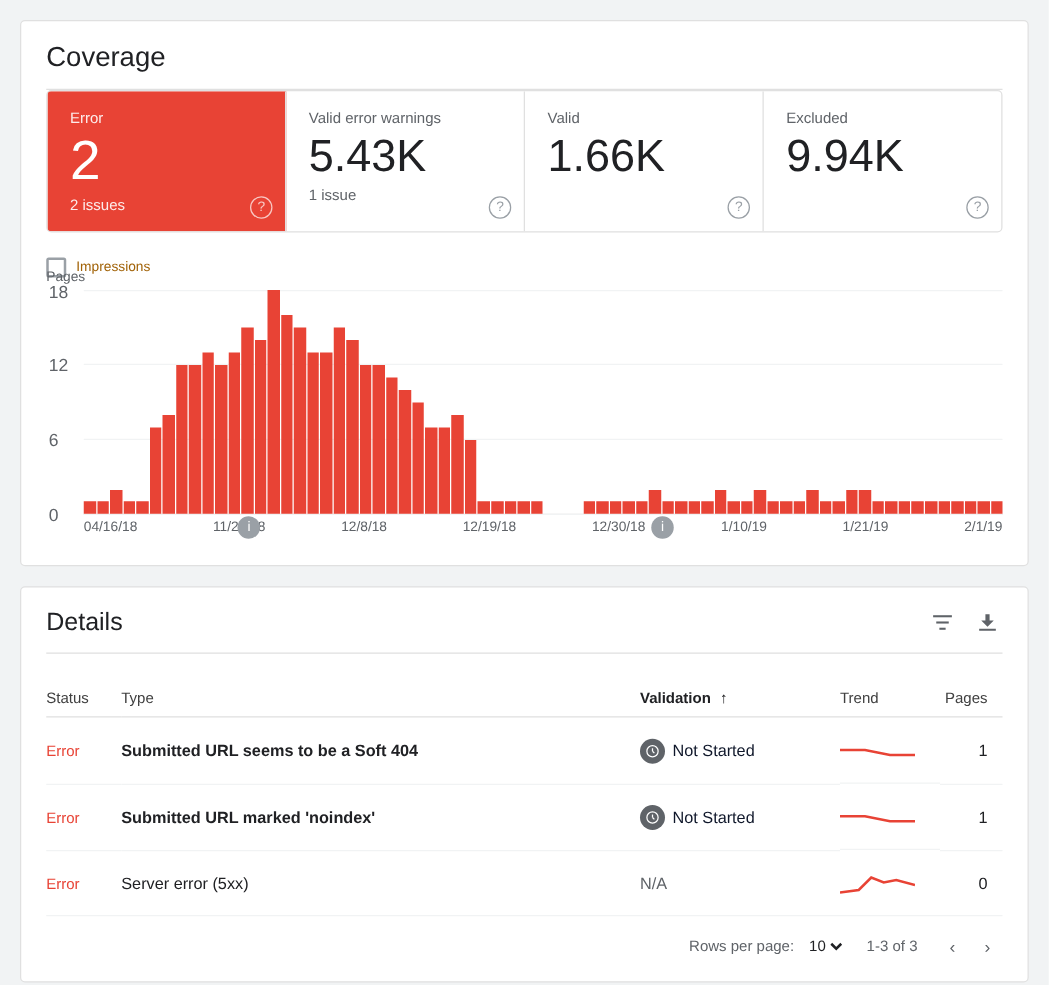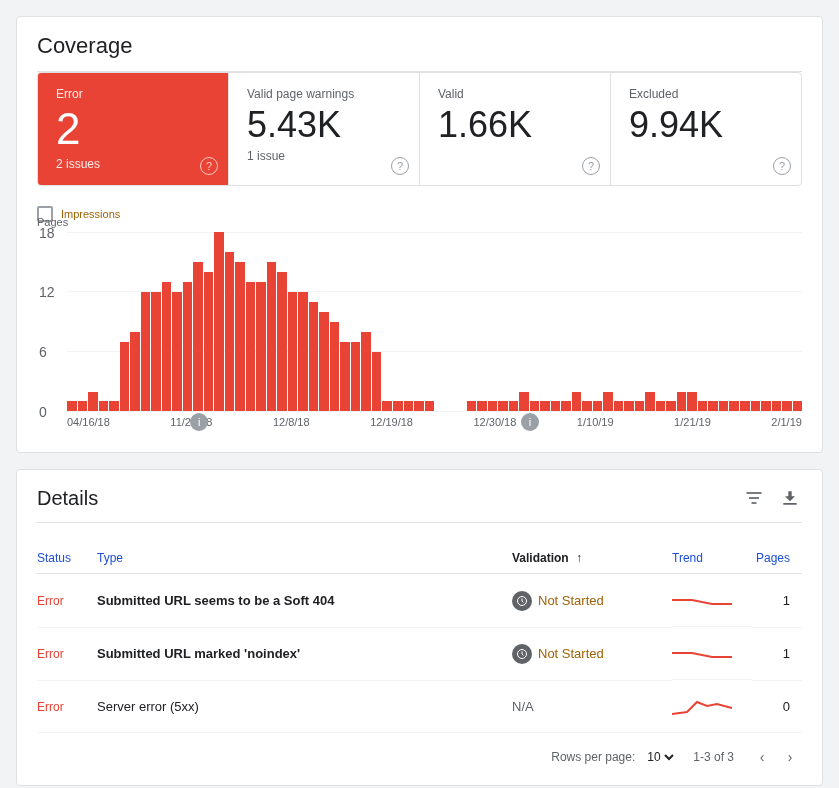--- a/index.html
+++ b/index.html
@@ -224,21 +224,21 @@
     
     .details-table {
       width: 100%;
       border-collapse: collapse;
     }
 
     .details-table th {
       text-align: left;
       font-size: 12px;
       font-weight: 500;
-      color: #1d4ed8;
+      color: #404040;
       padding: 8px 12px 8px 0;
       border-bottom: 1px solid #e0e0e0;
     }
 
     .details-table th.validation-col {
       font-weight: 600;
       color: #202124;
     }
 
     .details-table td {
@@ -252,21 +252,21 @@
     .status-error { color: #e84335; font-size: 12px; }
 
     .type-bold { font-weight: 600; font-size: 13px; color: #202124; margin-left: 45px; }
     .type-normal { font-size: 13px; color: #202124; }
 
     .validation-cell {
       display: flex;
       align-items: center;
       gap: 6px;
       font-size: 13px;
-      color: #a16207;
+      color: #0f172a;
     }
 
     .na-text { color: #5f6368; font-size: 13px; }
 
     
     .trend-cell { display: flex; align-items: center; }
 
     .pages-col { text-align: right; color: #202124; font-size: 13px; }
 
     
@@ -322,21 +322,21 @@
     <div class="coverage-title">Coverage</div>
 
     <div class="stat-tiles">
       <div class="stat-tile error-tile">
         <div class="stat-tile-label">Error</div>
         <div class="stat-tile-value">2</div>
         <div class="stat-tile-sub">2 issues</div>
         <div class="stat-tile-help">?</div>
       </div>
       <div class="stat-tile">
-        <div class="stat-tile-label">Valid page warnings</div>
+        <div class="stat-tile-label">Valid error warnings</div>
         <div class="stat-tile-value">5.43K</div>
         <div class="stat-tile-sub">1 issue</div>
         <div class="stat-tile-help">?</div>
       </div>
       <div class="stat-tile">
         <div class="stat-tile-label">Valid</div>
         <div class="stat-tile-value">1.66K</div>
         <div class="stat-tile-sub"></div>
         <div class="stat-tile-help">?</div>
       </div>

